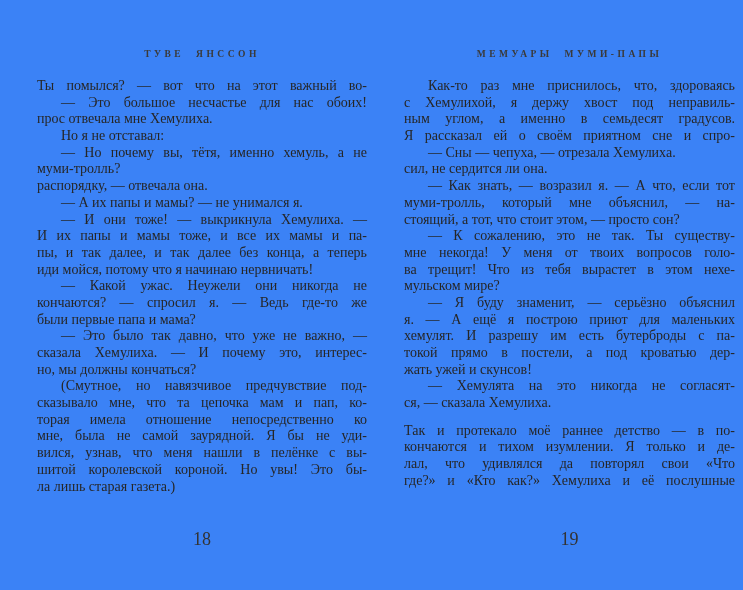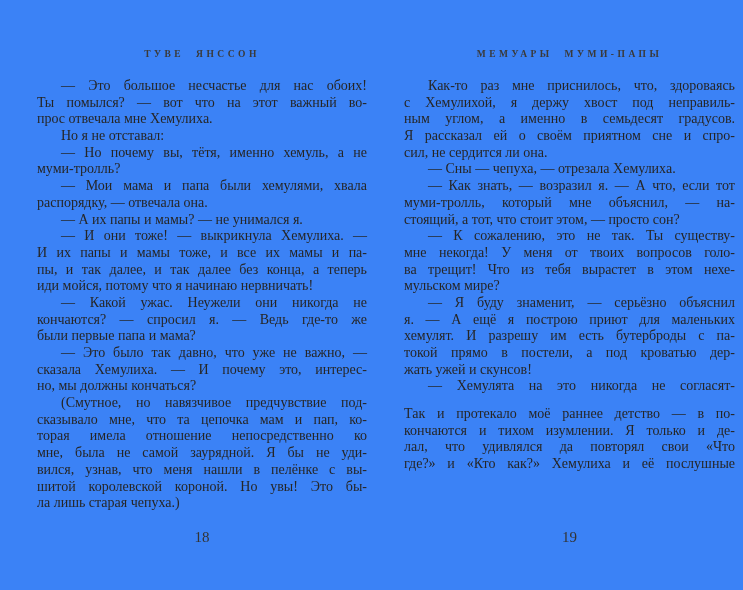--- a/index.html
+++ b/index.html
@@ -55,84 +55,84 @@
   .line.end { text-align-last: left; }
   .line.ind { text-indent: 24px; }
   .line.blank { height: 11px; }
 
   .page-number {
     position: absolute;
     top: 529px;
     left: 0;
     width: 100%;
     text-align: center;
-    font-size: 15px;
+    font-size: 18px;
     color: #333333;
   }
 </style>
 </head>
 <body>
 
 <div id="spread">
 
   <div class="page left">
     <div class="running-head">ТУВЕ ЯНССОН</div>
     <div class="page-body">
+        <div class="line">Ты помылся? — вот что на этот важный во-</div>
         <div class="line ind">— Это большое несчастье для нас обоих!</div>
-        <div class="line">Ты помылся? — вот что на этот важный во-</div>
         <div class="line end">прос отвечала мне Хемулиха.</div>
         <div class="line ind end">Но я не отставал:</div>
         <div class="line ind">— Но почему вы, тётя, именно хемуль, а не</div>
         <div class="line end">муми-тролль?</div>
-        <div class="line ind">— Мои мама и папа были хемулями, хвала</div>
         <div class="line end">распорядку, — отвечала она.</div>
         <div class="line ind end">— А их папы и мамы? — не унимался я.</div>
         <div class="line ind">— И они тоже! — выкрикнула Хемулиха. —</div>
         <div class="line">И их папы и мамы тоже, и все их мамы и па-</div>
         <div class="line">пы, и так далее, и так далее без конца, а теперь</div>
         <div class="line end">иди мойся, потому что я начинаю нервничать!</div>
         <div class="line ind">— Какой ужас. Неужели они никогда не</div>
         <div class="line">кончаются? — спросил я. — Ведь где-то же</div>
         <div class="line end">были первые папа и мама?</div>
         <div class="line ind">— Это было так давно, что уже не важно, —</div>
         <div class="line">сказала Хемулиха. — И почему это, интерес-</div>
         <div class="line end">но, мы должны кончаться?</div>
         <div class="line ind">(Смутное, но навязчивое предчувствие под-</div>
         <div class="line">сказывало мне, что та цепочка мам и пап, ко-</div>
         <div class="line">торая имела отношение непосредственно ко</div>
         <div class="line">мне, была не самой заурядной. Я бы не уди-</div>
         <div class="line">вился, узнав, что меня нашли в пелёнке с вы-</div>
         <div class="line">шитой королевской короной. Но увы! Это бы-</div>
-        <div class="line end">ла лишь старая чепуха.)</div>
+        <div class="line end">ла лишь старая газета.)</div>
       </div>
     <div class="page-number">18</div>
   </div>
 
   <div class="page right">
     <div class="running-head">МЕМУАРЫ МУМИ-ПАПЫ</div>
     <div class="page-body">
         <div class="line ind">Как-то раз мне приснилось, что, здороваясь</div>
         <div class="line">с Хемулихой, я держу хвост под неправиль-</div>
         <div class="line">ным углом, а именно в семьдесят градусов.</div>
         <div class="line">Я рассказал ей о своём приятном сне и спро-</div>
+        <div class="line ind end">— Сны — чепуха, — отрезала Хемулиха.</div>
         <div class="line end">сил, не сердится ли она.</div>
-        <div class="line ind end">— Сны — чепуха, — отрезала Хемулиха.</div>
         <div class="line ind">— Как знать, — возразил я. — А что, если тот</div>
         <div class="line">муми-тролль, который мне объяснил, — на-</div>
         <div class="line end">стоящий, а тот, что стоит этом, — просто сон?</div>
         <div class="line ind">— К сожалению, это не так. Ты существу-</div>
         <div class="line">мне некогда! У меня от твоих вопросов голо-</div>
         <div class="line">ва трещит! Что из тебя вырастет в этом нехе-</div>
         <div class="line end">мульском мире?</div>
         <div class="line ind">— Я буду знаменит, — серьёзно объяснил</div>
         <div class="line">я. — А ещё я построю приют для маленьких</div>
         <div class="line">хемулят. И разрешу им есть бутерброды с па-</div>
         <div class="line">токой прямо в постели, а под кроватью дер-</div>
         <div class="line end">жать ужей и скунсов!</div>
         <div class="line ind">— Хемулята на это никогда не согласят-</div>
+        <div class="line end">ся, — сказала Хемулиха.</div>
         <div class="line blank"></div>
         <div class="line">Так и протекало моё раннее детство — в по-</div>
         <div class="line">кончаются и тихом изумлении. Я только и де-</div>
         <div class="line">лал, что удивлялся да повторял свои «Что</div>
         <div class="line">где?» и «Кто как?» Хемулиха и её послушные</div>
       </div>
     <div class="page-number">19</div>
   </div>
 
 </div>

